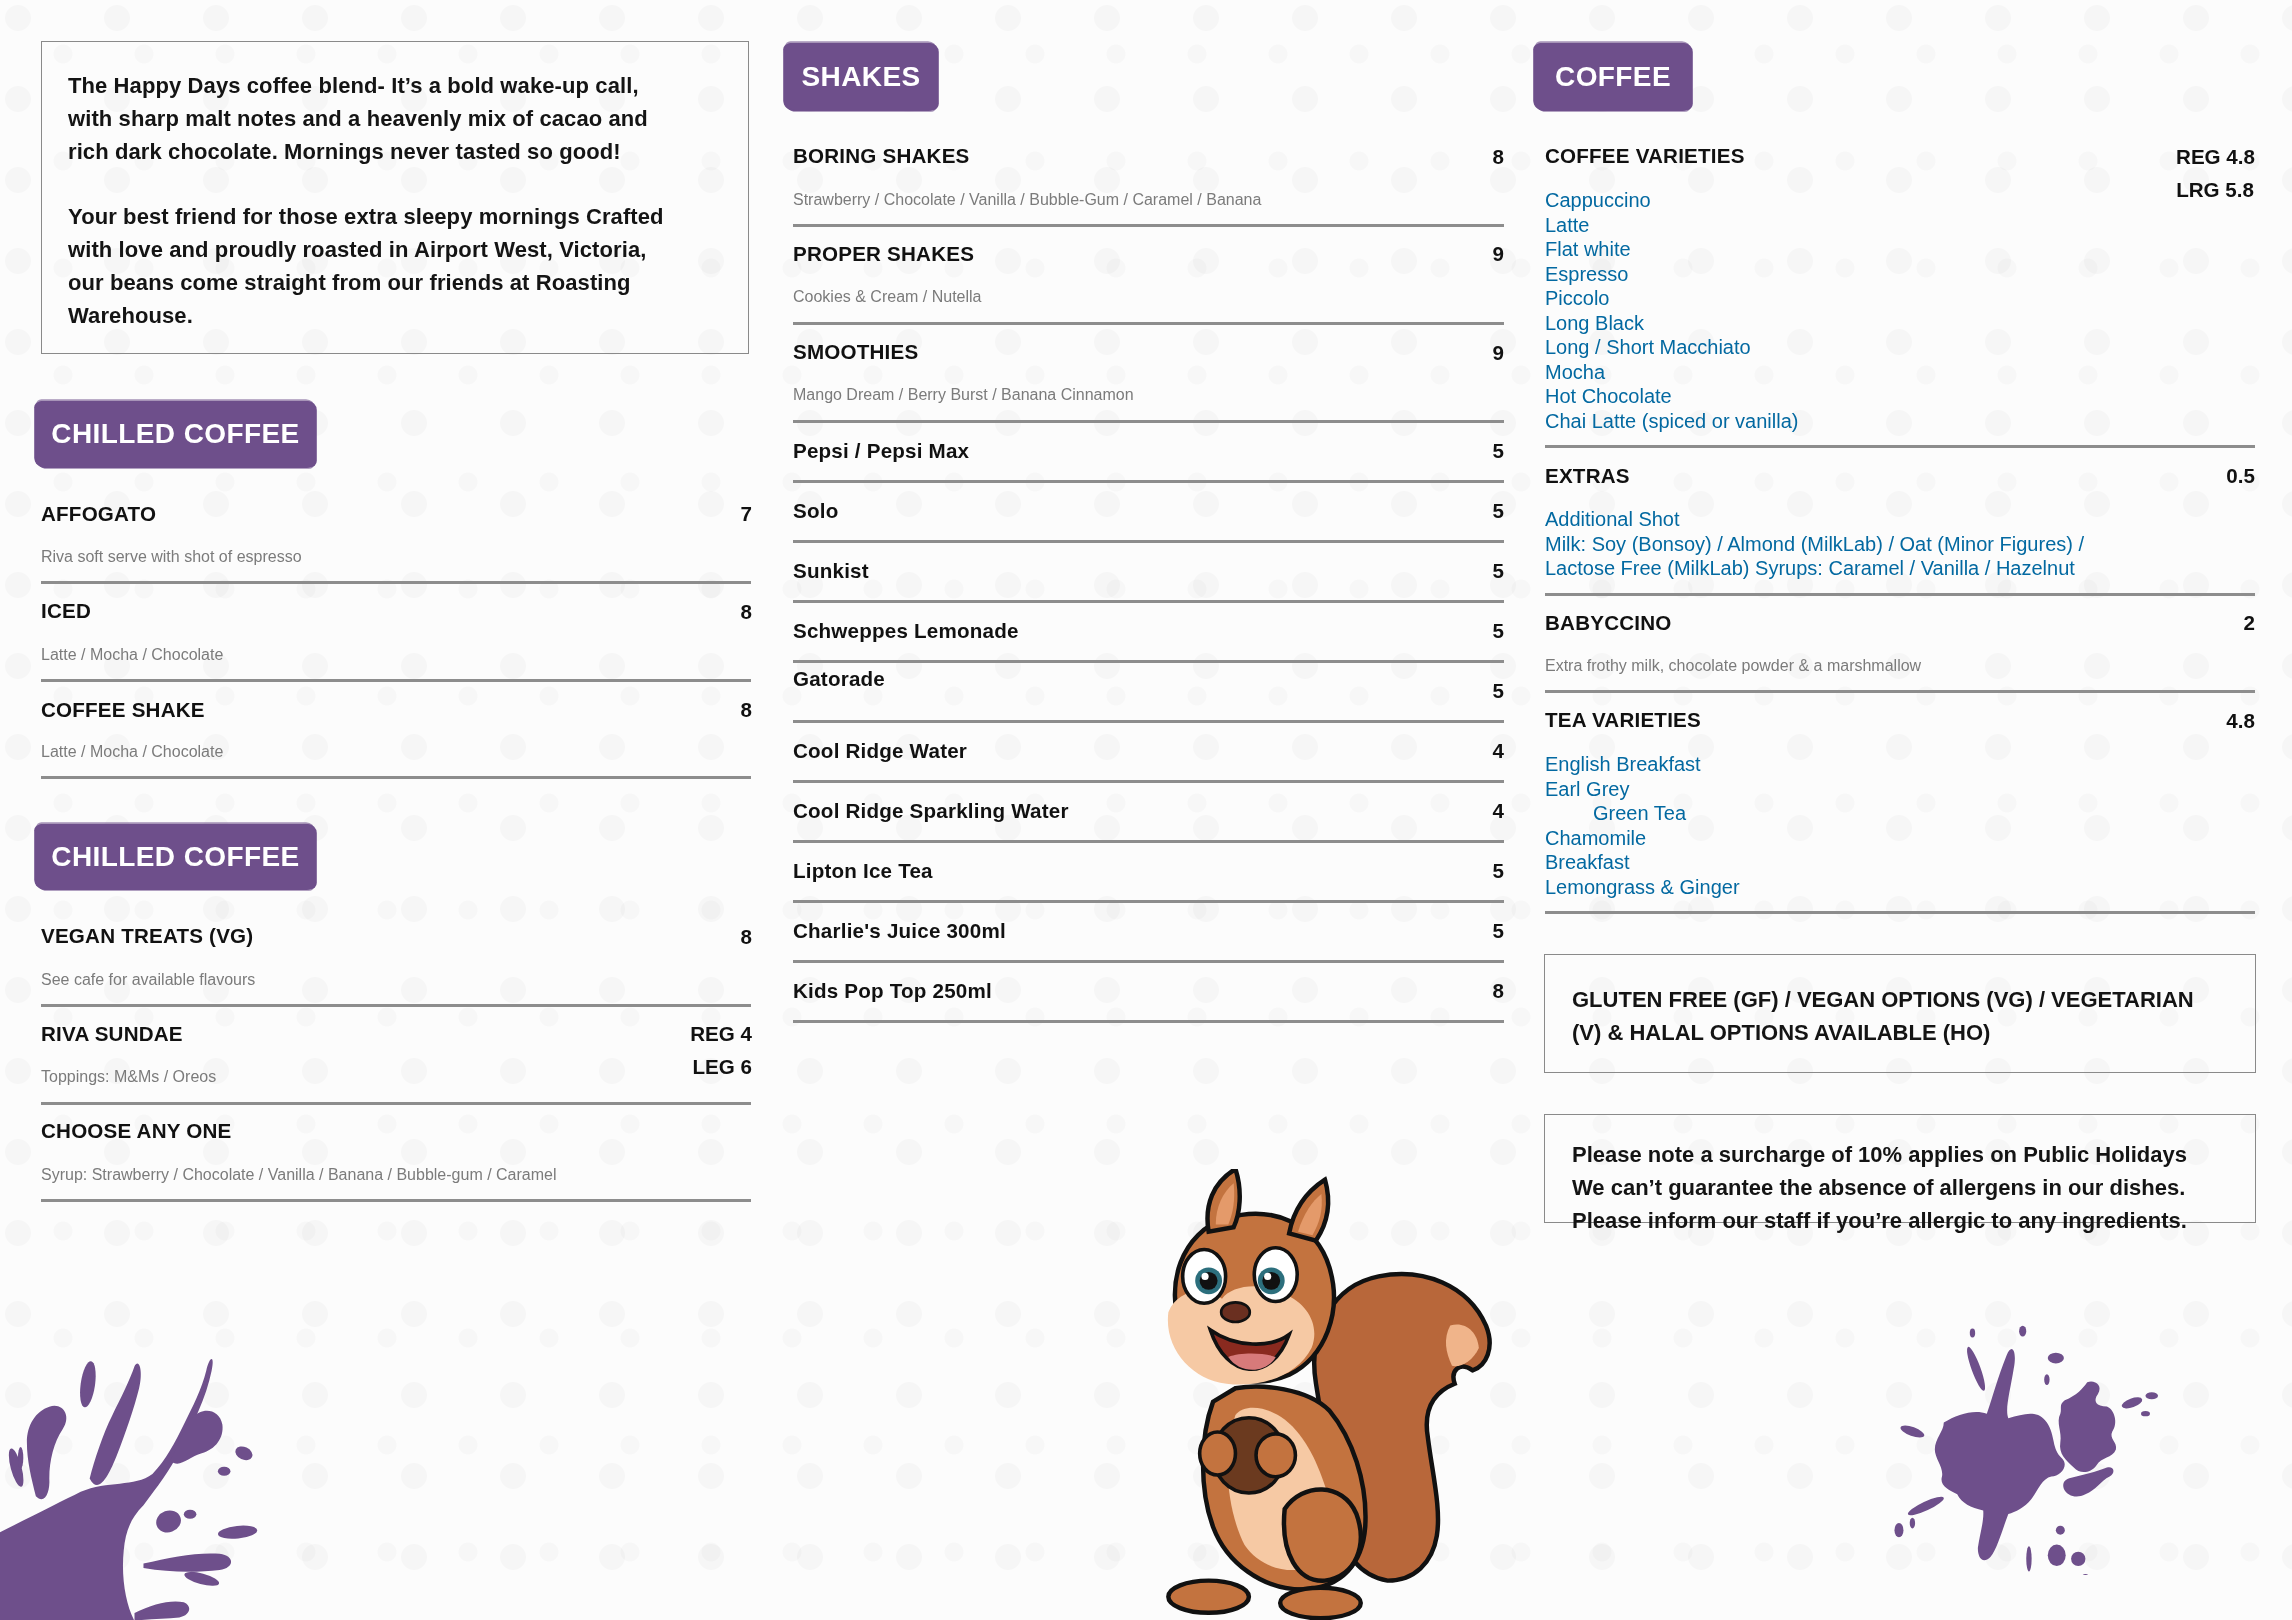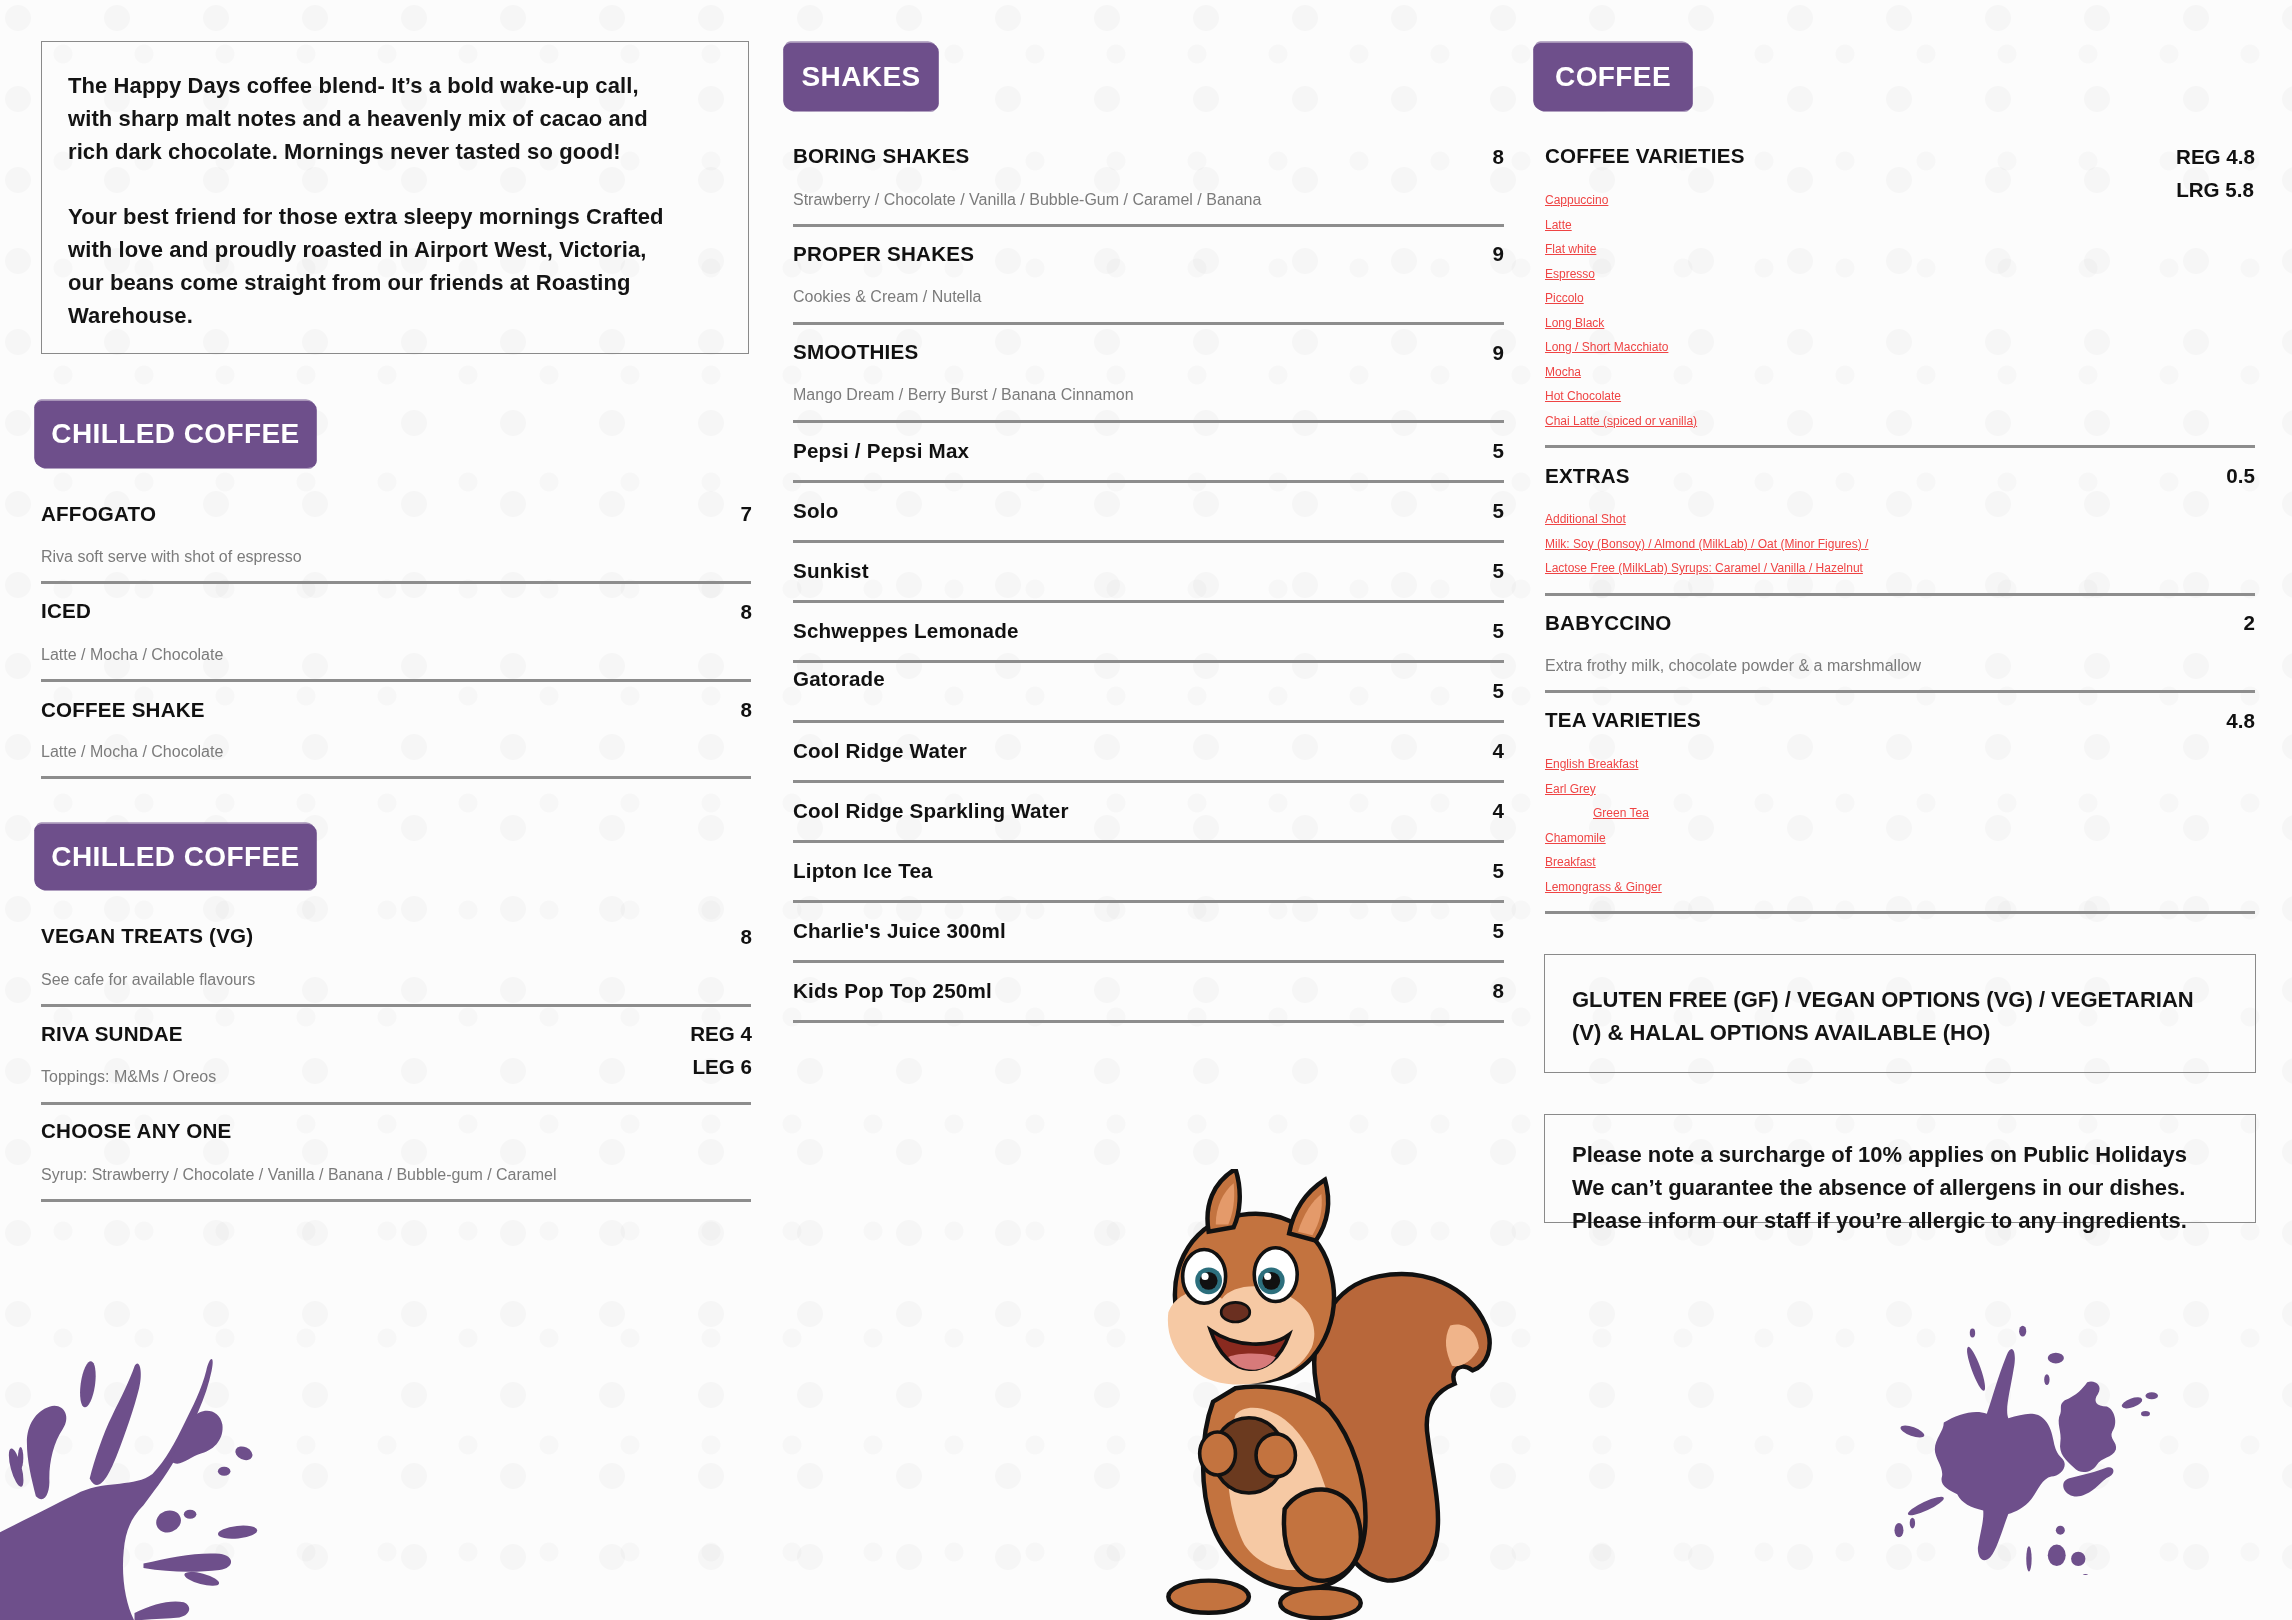--- a/index.html
+++ b/index.html
@@ -42,21 +42,21 @@
   }
   .item-title.plain { font-weight:bold; }
   .item-price {
     position:absolute; font-size:20.6px; font-weight:bold; color:#111; text-align:right; white-space:nowrap;
     line-height:32px;
   }
   .item-desc {
     position:absolute; font-size:16px; color:#7b7b7b; white-space:nowrap;
   }
   .list-line {
-    position:absolute; font-size:12px; color:#ef4444; white-space:nowrap; line-height:24.5px;text-decoration:underline;
+    position:absolute; font-size:20px; color:#0369a1; white-space:nowrap; line-height:24.5px;
   }
   .divider {
     position:absolute; height:2.7px; background:#8d8d8d;
   }
   .info-box {
     position:absolute; border:1.8px solid #8a8a8a; box-sizing:border-box;
     font-weight:bold; color:#141414;
   }
   .info-box .line { font-size:22px; line-height:33px; white-space:nowrap; }
   svg { display:block; }

